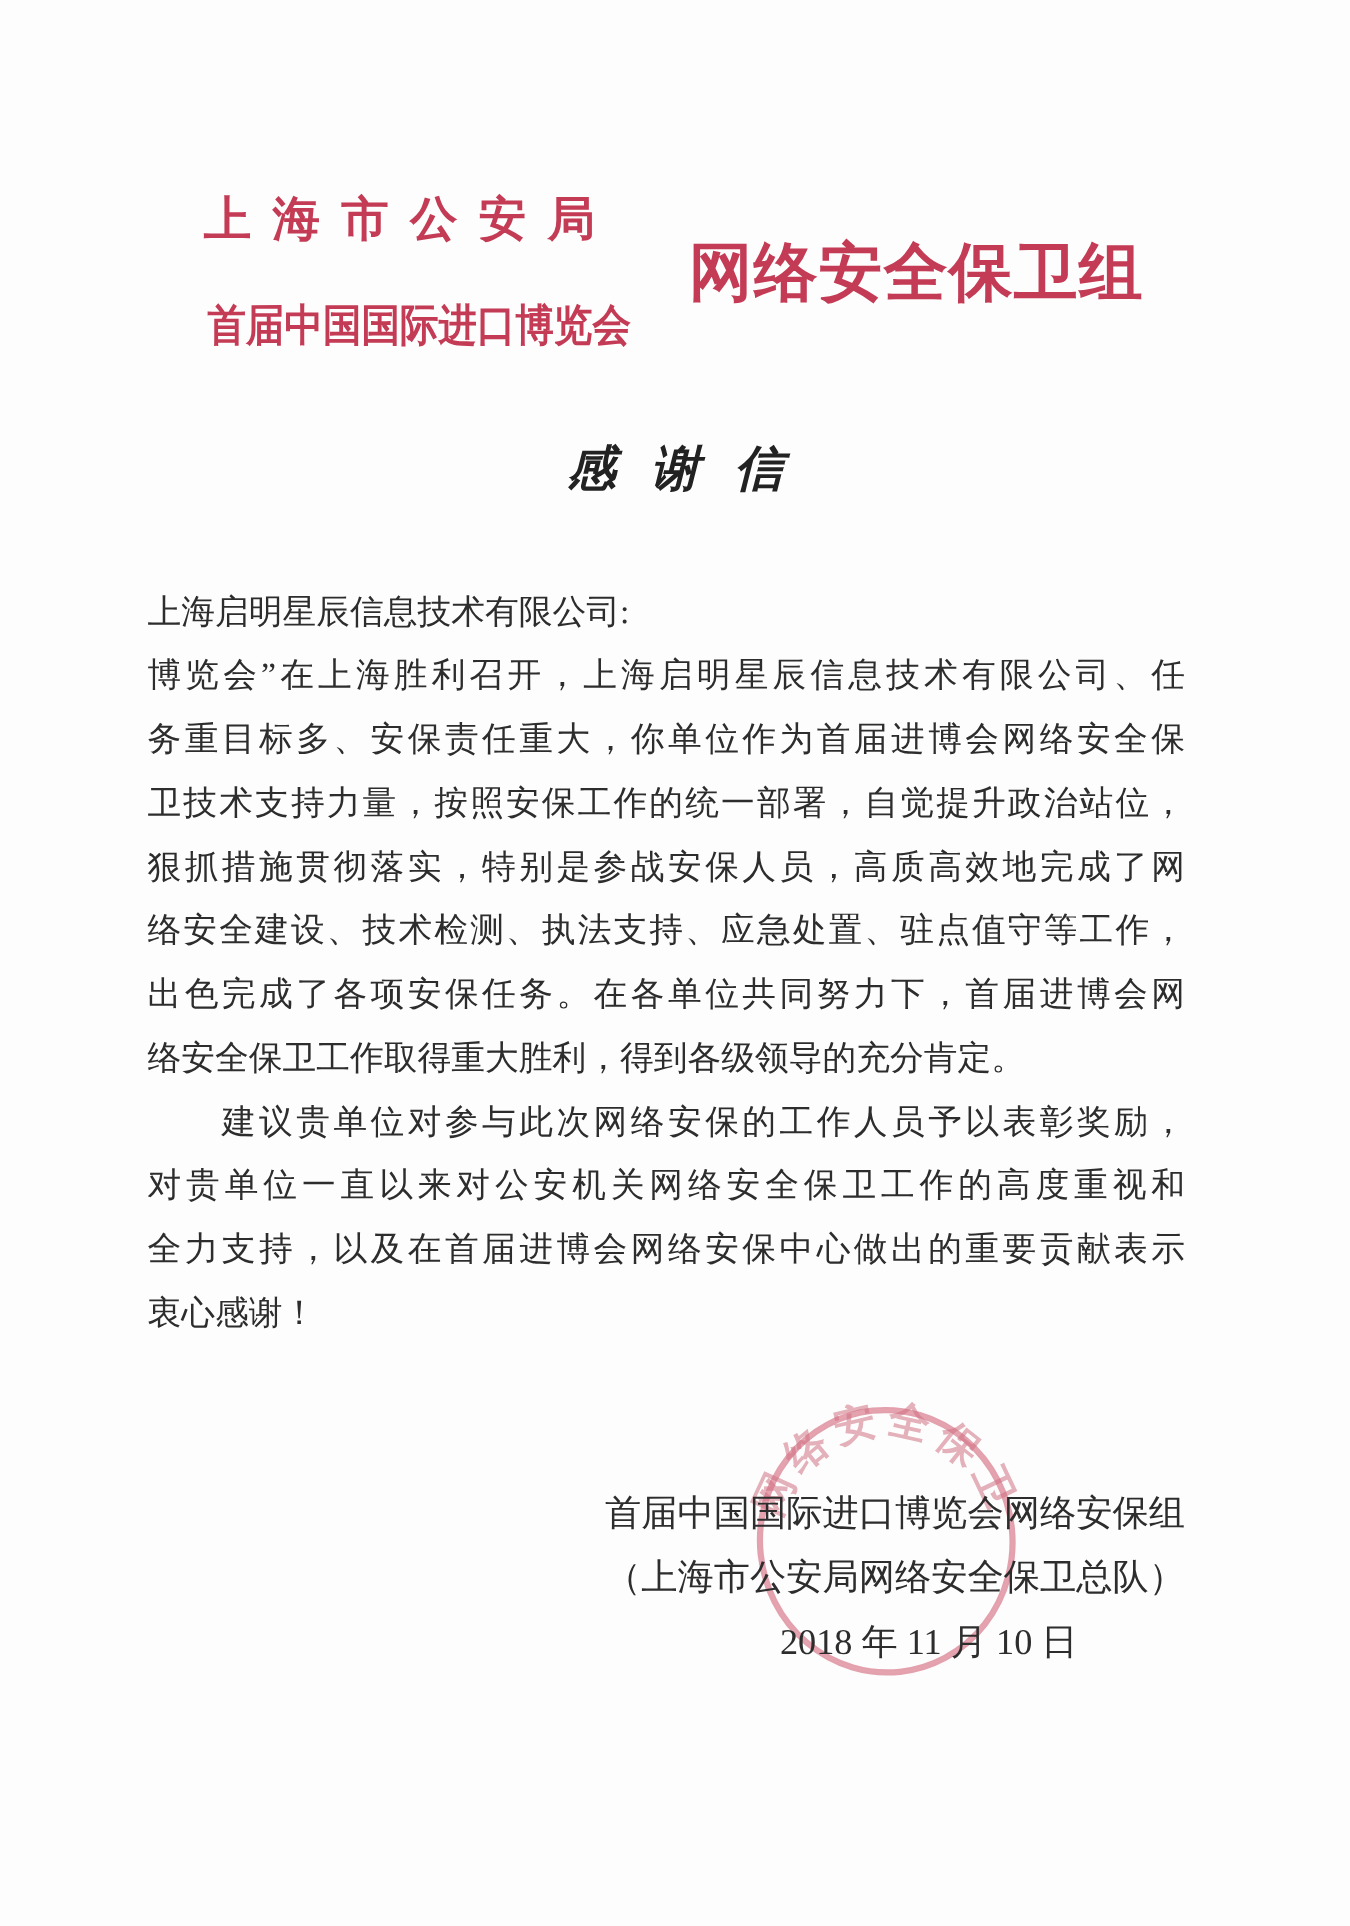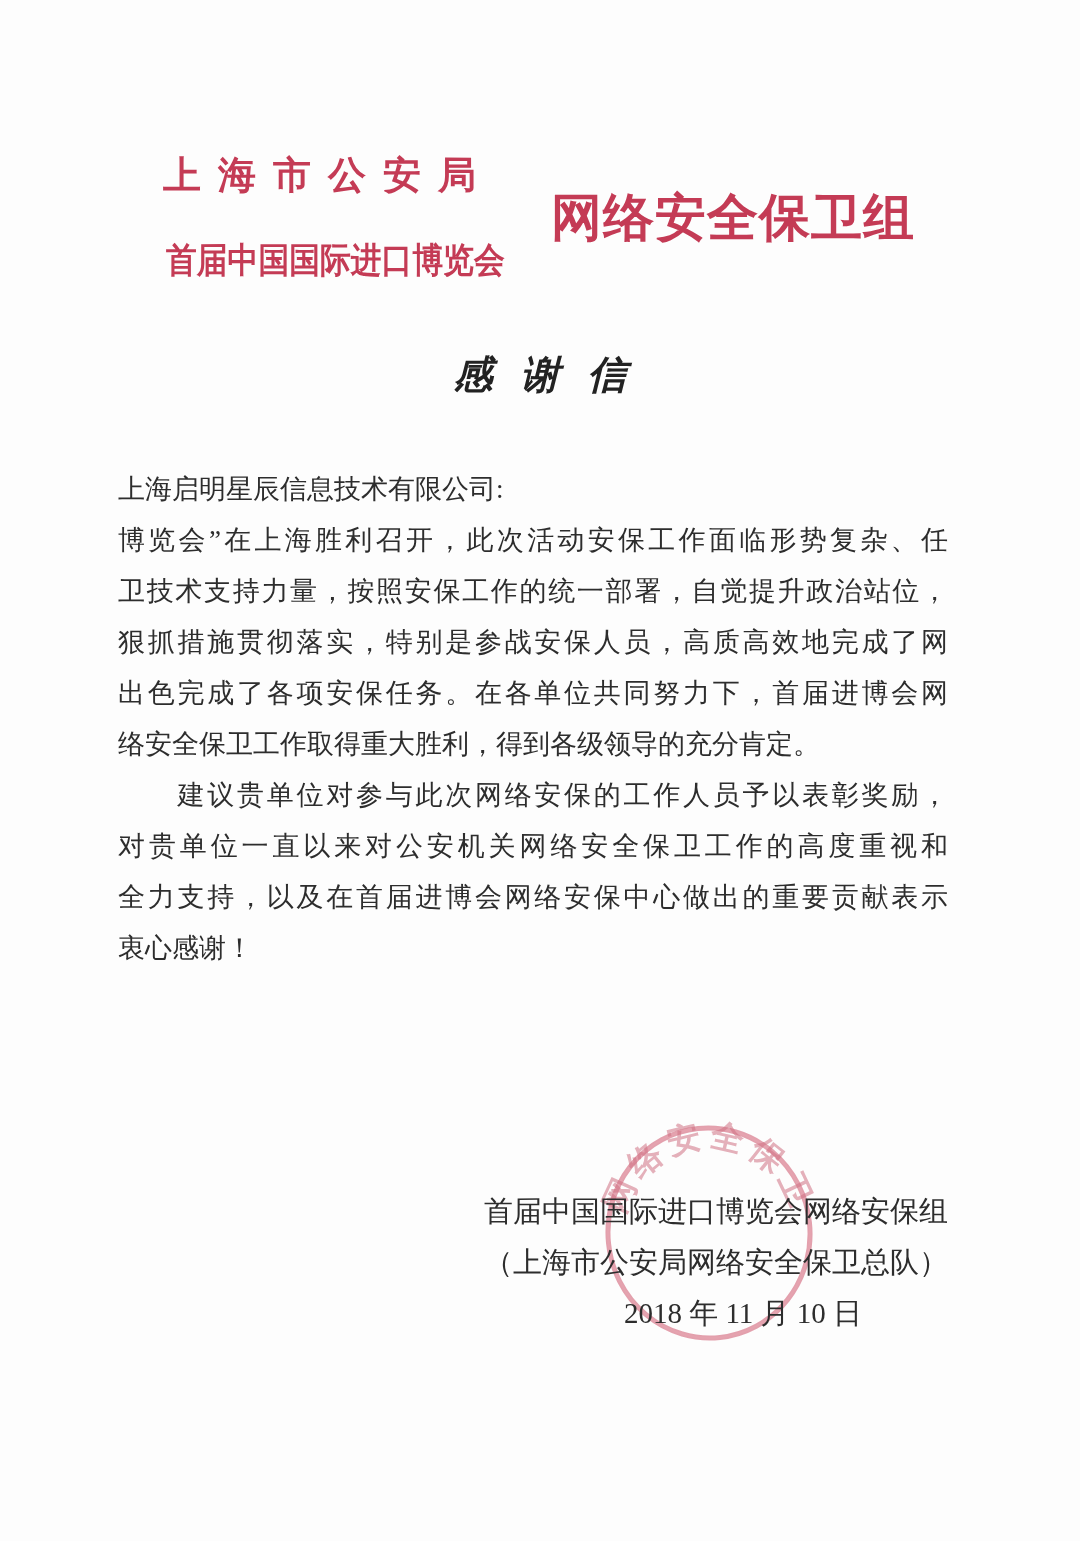--- a/index.html
+++ b/index.html
@@ -68,23 +68,25 @@
 <div class="page">
 
   <div class="agency1 red">上海市公安局</div>
   <div class="agency2 red">首届中国国际进口博览会</div>
   <div class="group-name red">网络安全保卫组</div>
 
   <div class="letter-title">感谢信</div>
 
   <div class="body-block">
     <div class="bline">上海启明星辰信息技术有限公司:</div>
-    <div class="bline fill">博览会”在上海胜利召开，此次活动安保工作面临形势复杂、任</div>
+    <div class="bline fill">博览会”在上海胜利召开，上海启明星辰信息技术有限公司、任</div>
+    <div class="bline fill">务重目标多、安保责任重大，你单位作为首届进博会网络安全保</div>
     <div class="bline fill">卫技术支持力量，按照安保工作的统一部署，自觉提升政治站位，</div>
     <div class="bline fill">狠抓措施贯彻落实，特别是参战安保人员，高质高效地完成了网</div>
+    <div class="bline fill">络安全建设、技术检测、执法支持、应急处置、驻点值守等工作，</div>
     <div class="bline fill">出色完成了各项安保任务。在各单位共同努力下，首届进博会网</div>
     <div class="bline">络安全保卫工作取得重大胜利，得到各级领导的充分肯定。</div>
     <div class="bline fill">　　建议贵单位对参与此次网络安保的工作人员予以表彰奖励，</div>
     <div class="bline fill">对贵单位一直以来对公安机关网络安全保卫工作的高度重视和</div>
     <div class="bline fill">全力支持，以及在首届进博会网络安保中心做出的重要贡献表示</div>
     <div class="bline">衷心感谢！</div>
   </div>
 
   <svg class="seal" viewBox="0 0 220 224" xmlns="http://www.w3.org/2000/svg">
     <ellipse cx="110" cy="112" rx="101" ry="105" fill="none" stroke="#d4677c" stroke-width="5" opacity="0.62"></ellipse>

